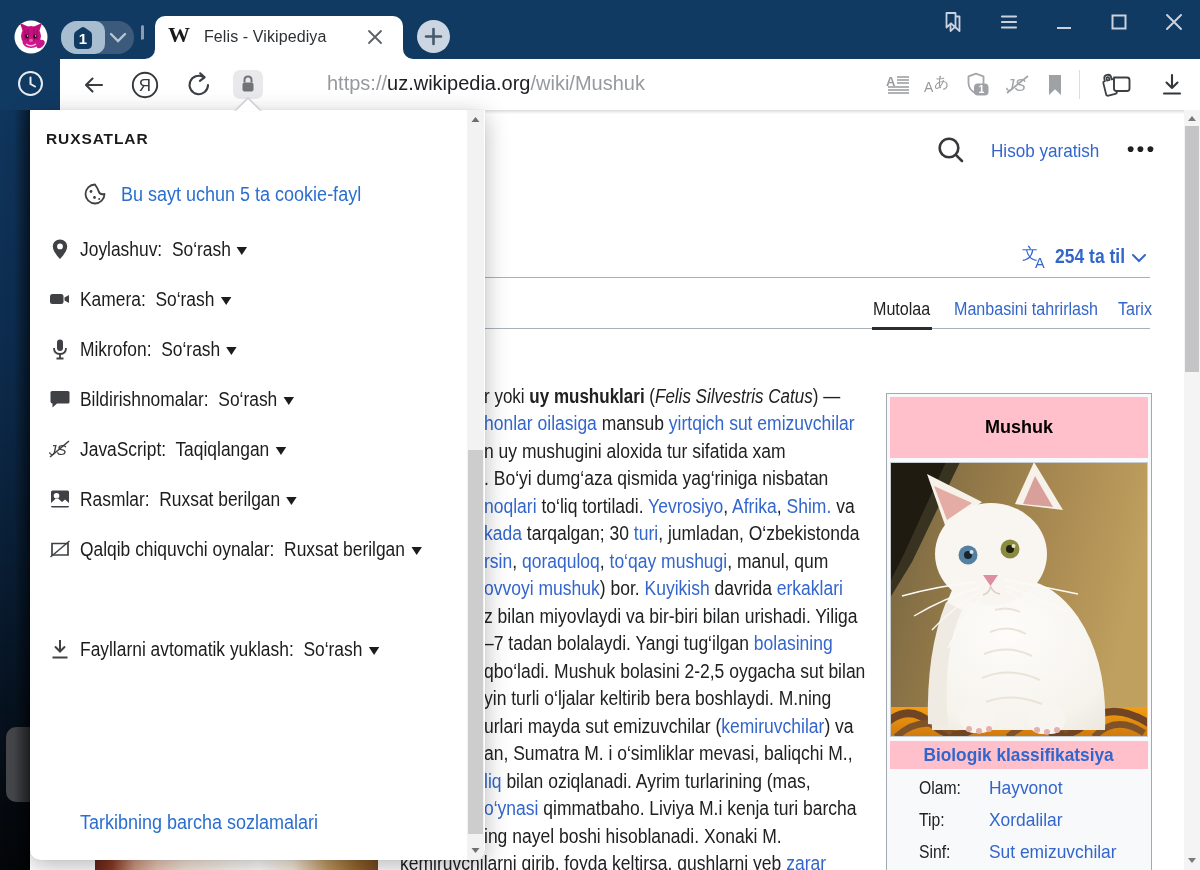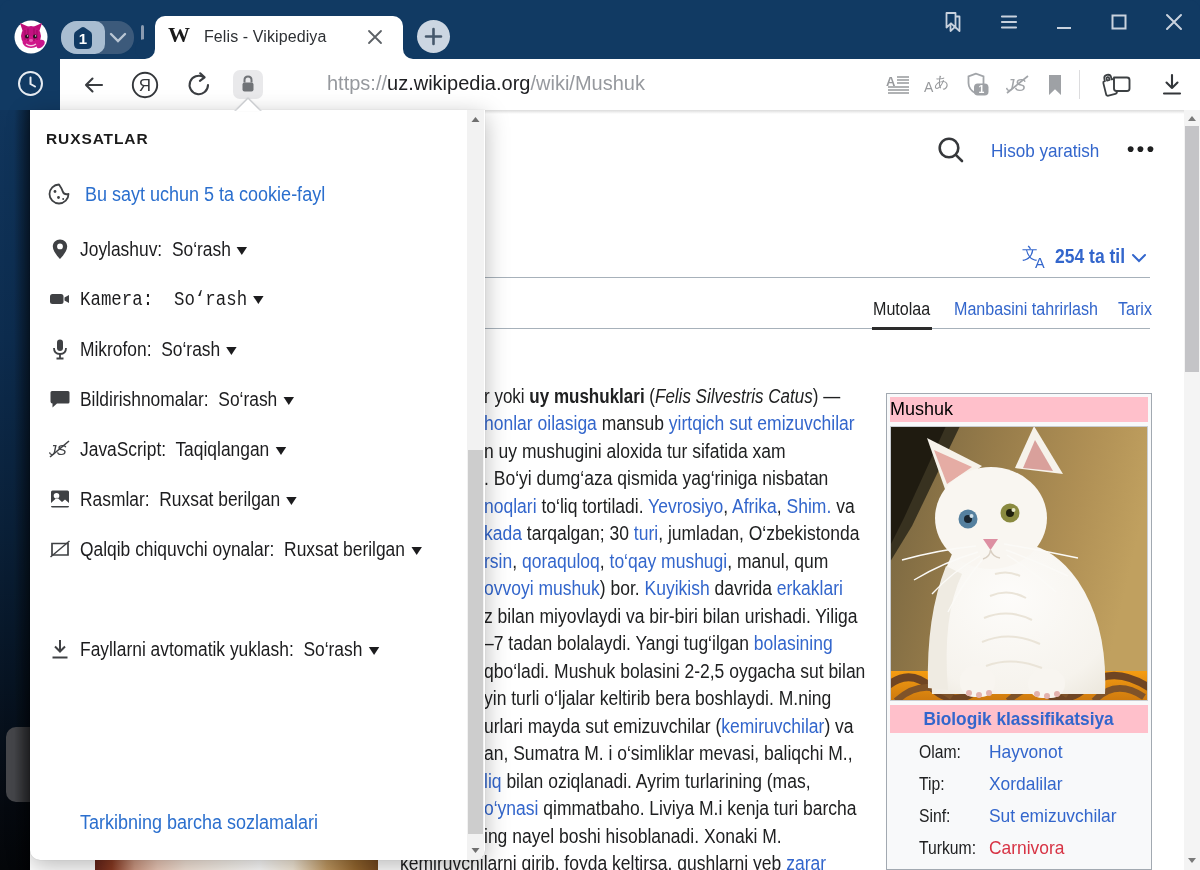--- a/index.html
+++ b/index.html
@@ -38,21 +38,21 @@
   #wiki { position:absolute; left:60px; top:110px; width:1124px; height:760px; background:#fff; overflow:hidden; }
   #wiki .topshadow { position:absolute; left:0; top:0; width:1124px; height:4px;
       background:linear-gradient(180deg, rgba(0,0,0,0.14), rgba(0,0,0,0)); }
   .wline { position:absolute; white-space:nowrap; font-size:20px; color:#202122; transform:scaleX(0.875); transform-origin:0 0; }
   .wline b { color:#202122; }
   a.bl { color:#3366cc; text-decoration:none; }
   a.rl { color:#d73344; text-decoration:none; }
 
   
   #infobox { position:absolute; left:826px; top:283px; width:266px; background:#f8f9fa; border:1px solid #a2a9b1; padding:3px; }
-  #infobox .hdr { background:#ffc0cb; font-weight:normal; font-size:18px; color:#000; padding:2px 0; }
+  #infobox .hdr { background:#ffc0cb; text-align:center; font-weight:bold; font-size:18px; color:#000; padding:20px 0; }
   #infobox .hdr2 { background:#ffc0cb; text-align:center; font-weight:bold; font-size:19px; color:#3366cc; padding:3px 0; margin-top:4px; transform:scaleX(1); }
   #infobox .hdr2 span { display:inline-block; transform:scaleX(0.91); transform-origin:50% 0; }
   #infobox table { border-collapse:collapse; margin:5px 0 0 29px; font-size:18.5px; }
   #infobox td { padding:3px 0 7px 0; vertical-align:top;}
   #infobox td span { display:inline-block; transform:scaleX(0.94); transform-origin:0 0; }
   #infobox td.lbl span { transform:scaleX(0.85); }
   #infobox td.lbl { color:#202122; width:70px;}
 
   
   #panel { position:absolute; left:30px; top:110px; width:455px; height:750px; background:#fff;
@@ -352,38 +352,38 @@
     <div class="abs" style="left:1px; top:16px; width:14px; height:246px; background:#c4c4c7;"></div>
     <svg class="abs" style="left:2px; top:744px;" width="12" height="12" viewBox="0 0 12 12">
         <path d="M2 4 L6 9 L10 4 Z" fill="#7a7a7a"></path>
       </svg>
   </div>
   <div id="panel">
     <div id="beak0"></div>
       <div id="beak"></div>
     <h1>RUXSATLAR</h1>
 
-    <div class="prow" style="top:73px;">
+    <div class="prow" style="top:73px;margin-left:36px;">
       <svg class="ic" style="left:18px;" viewBox="0 0 22 22">
         <path d="M11 1.5 A9.5 9.5 0 1 0 20.5 11 Q16 12 14.8 8.6 Q13.6 5.2 11 1.5 Z" fill="none" stroke="#3f4144" stroke-width="1.8" stroke-linejoin="round"></path>
         <circle cx="7" cy="8.5" r="1.4" fill="#3f4144"></circle>
         <circle cx="10.5" cy="14.5" r="1.4" fill="#3f4144"></circle>
         <circle cx="15.2" cy="16" r="1" fill="#3f4144"></circle>
       </svg>
       <div class="tx" style="left:55px; transform:scaleX(0.9);"><a>Bu sayt uchun 5 ta cookie-fayl</a></div>
     </div>
 
     <div class="prow" style="top:128px;">
       <svg class="ic" viewBox="0 0 22 22">
           <path d="M11 1.5 C7 1.5 3.8 4.6 3.8 8.6 C3.8 14 11 21 11 21 C11 21 18.2 14 18.2 8.6 C18.2 4.6 15 1.5 11 1.5 Z M11 11.3 A2.9 2.9 0 1 1 11 5.5 A2.9 2.9 0 0 1 11 11.3 Z" fill="#3f4144"></path>
         </svg>
       <div class="tx">Joylashuv:&nbsp; So‘rash<span class="caret"></span></div>
     </div>
 
-    <div class="prow" style="top:178px;font-family:Liberation Mono, monospace;">
+    <div class="prow" style="top:178px;">
       <svg class="ic" viewBox="0 0 22 22">
           <rect x="1" y="6" width="13.5" height="10" rx="2.5" fill="#3f4144"></rect>
           <path d="M15.5 9.5 L20 7 L20 15 L15.5 12.5 Z" fill="#3f4144"></path>
         </svg>
       <div class="tx">Kamera:&nbsp; So‘rash<span class="caret"></span></div>
     </div>
 
     <div class="prow" style="top:228px;">
       <svg class="ic" viewBox="0 0 22 22">
           <rect x="8" y="1.5" width="6" height="11.5" rx="3" fill="#3f4144"></rect>

